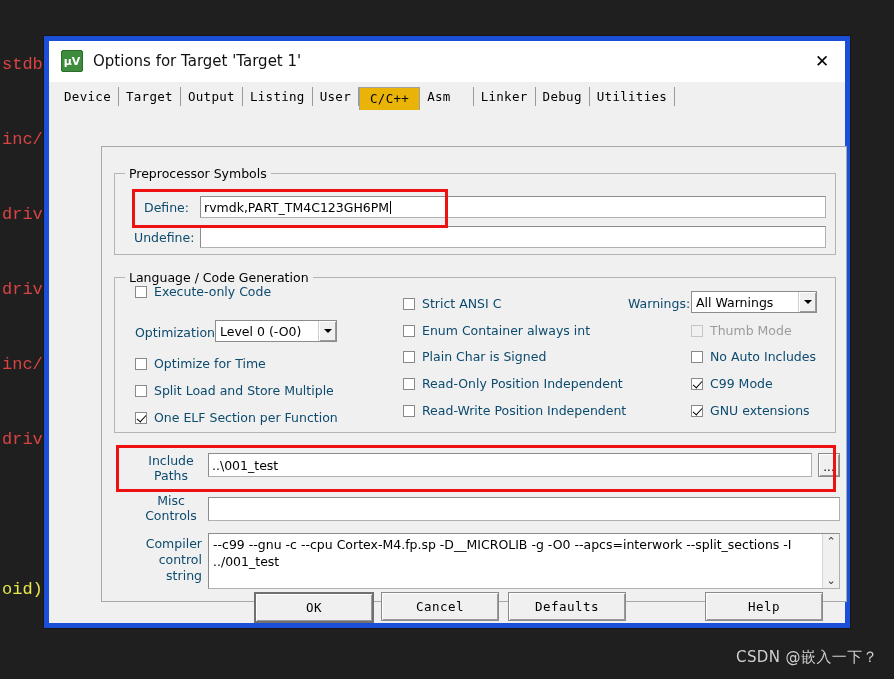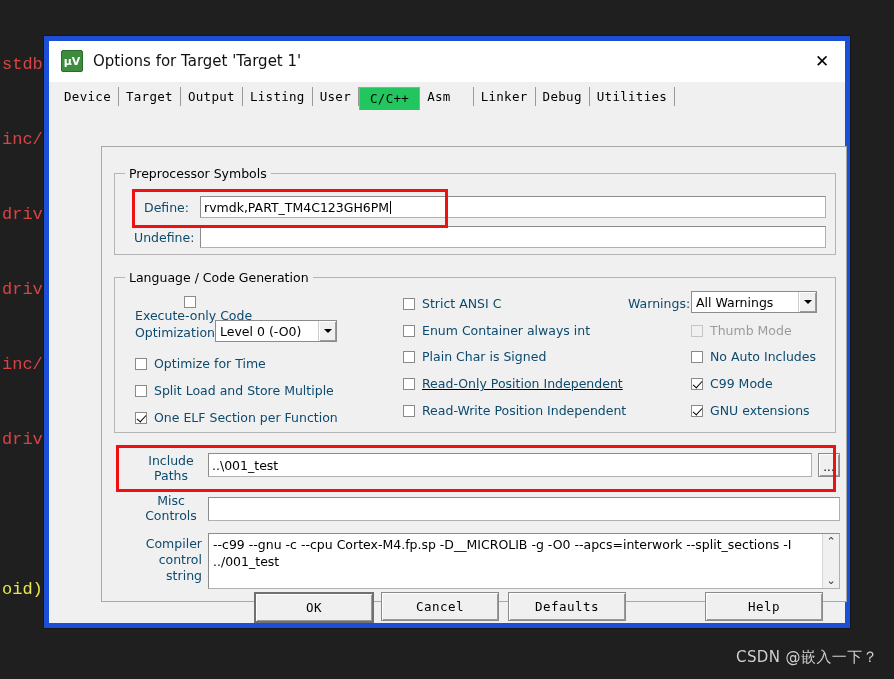--- a/index.html
+++ b/index.html
@@ -75,21 +75,21 @@
   }
   .tab{
     height:19px;line-height:19px;
     padding:0 7px;color:#000;
     border-right:1px solid #999;
     background:transparent;cursor:pointer;white-space:nowrap;
     letter-spacing:.3px;
   }
   .tab.active{
     height:22px;line-height:22px;
-    background:#22c55e;
+    background:#eab308;
     border:1px solid #a0a0a0;border-bottom:none;
     border-right:1px solid #a0a0a0;
     margin-bottom:-1px;padding:0 10px;
     position:relative;z-index:3;
   }
 
   
   #panel{
     position:absolute;left:52px;top:105px;width:746px;height:456px;
     border:1px solid #a8a8a8;background:#f0f0f0;box-sizing:border-box;
@@ -264,21 +264,21 @@
       <div class="txt" style="position:absolute;left:85px;top:52px;width:626px;height:22px;">
         <span></span>
       </div>
     </div>
 
     <div class="hl" style="left:30px;top:42px;width:316px;height:39px;"></div>
 
     <div class="group" style="left:12px;top:130px;width:722px;height:156px;">
       <div class="group-title">Language / Code Generation</div>
 
-      <div class="cb" style="left:20px;top:18px;flex-direction:column;">
+      <div class="cb" style="left:20px;top:6px;">
         <span class="box"></span>
         <span class="lbl">Execute-only Code</span>
       </div>
 
       <div class="lbl" style="position:absolute;left:20px;top:47px;">Optimization:</div>
       <div class="combo" style="position:absolute;left:100px;top:42px;width:122px;height:22px;">
         <span class="val">Level 0 (-O0)</span>
         <span class="arrow">
             <i></i>
           </span>
@@ -302,21 +302,21 @@
         <span class="lbl">Strict ANSI C</span>
       </div>
       <div class="cb" style="left:288px;top:45px;">
         <span class="box"></span>
         <span class="lbl">Enum Container always int</span>
       </div>
       <div class="cb" style="left:288px;top:71px;">
         <span class="box"></span>
         <span class="lbl">Plain Char is Signed</span>
       </div>
-      <div class="cb" style="left:288px;top:98px;text-decoration:underline;">
+      <div class="cb" style="left:288px;top:98px;">
         <span class="box"></span>
         <span class="lbl">Read-Only Position Independent</span>
       </div>
       <div class="cb" style="left:288px;top:125px;">
         <span class="box"></span>
         <span class="lbl">Read-Write Position Independent</span>
       </div>
 
       <div class="lbl" style="position:absolute;left:513px;top:18px;">Warnings:</div>
       <div class="combo" style="position:absolute;left:576px;top:13px;width:126px;height:22px;">

